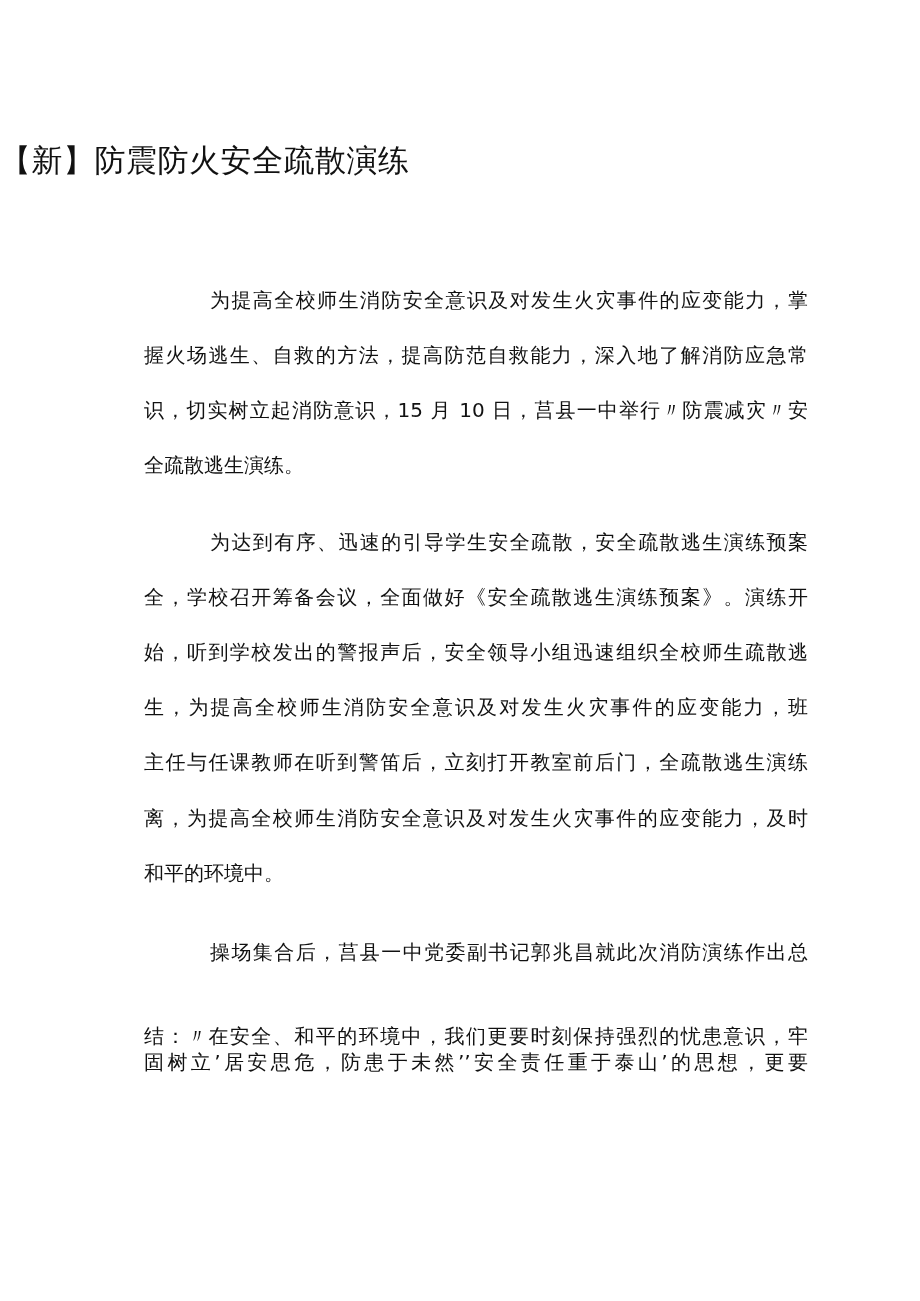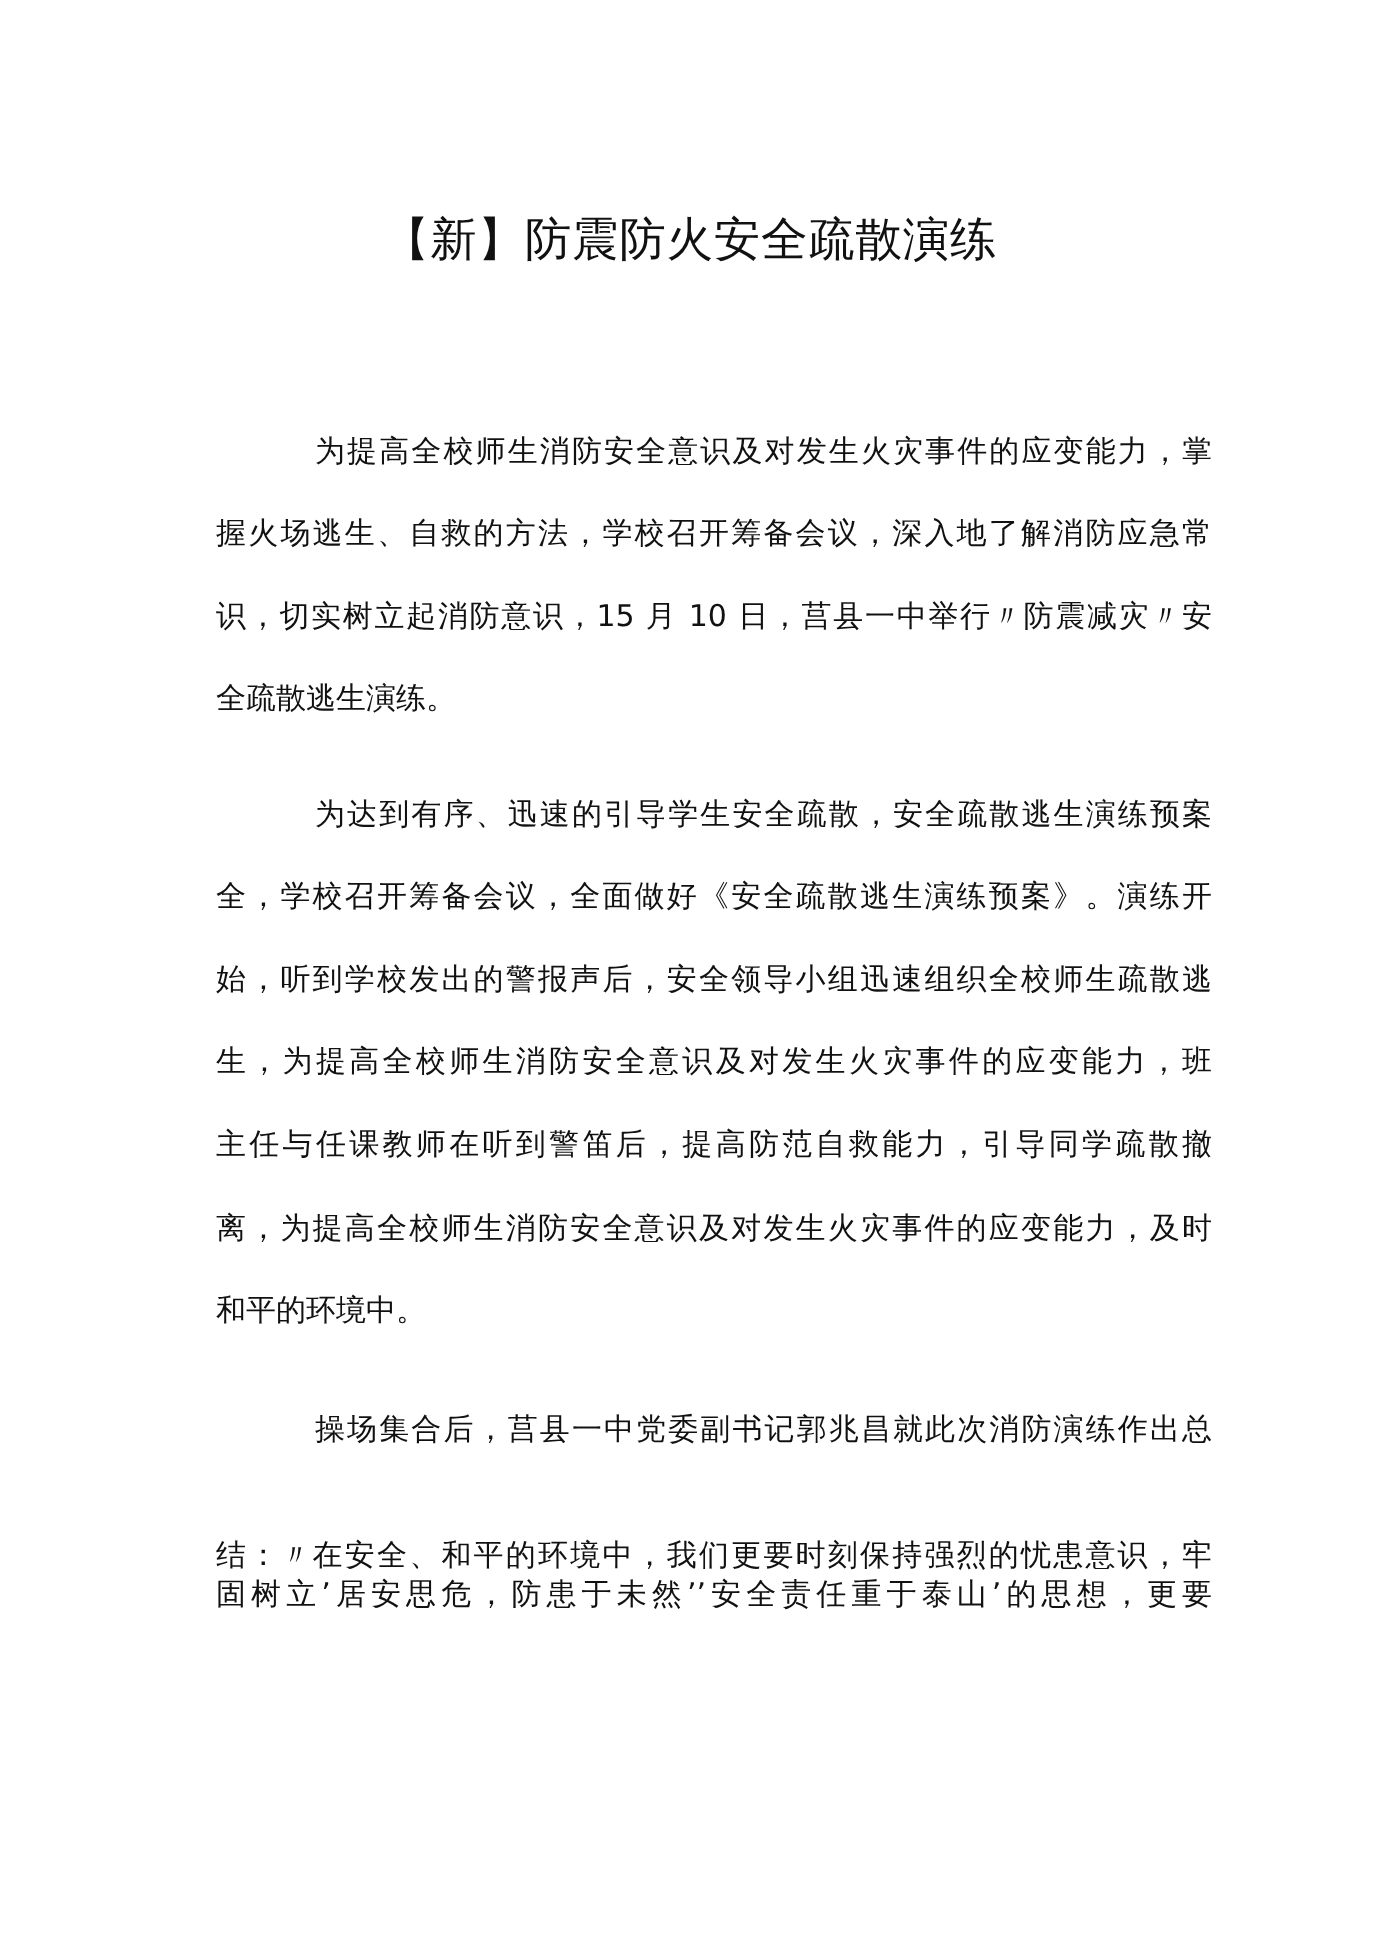--- a/index.html
+++ b/index.html
@@ -1,43 +1,43 @@
 <!DOCTYPE html>
 <html><head>
   <meta charset="utf-8">
   <style>
     html, body { margin: 0; padding: 0; background: #ffffff; }
     body { width: 920px; height: 1301px; position: relative; overflow: hidden;
       font-family: "DejaVu Sans", "Liberation Sans", sans-serif; color: #111111; }
-    .title { position: absolute; top: 138px; left: 0; width: 920px; text-align: center;
+    .title { position: absolute; top: 138px; left: 0; width: 920px; text-align: left;
       font-size: 31px; letter-spacing: 0.5px; line-height: 44px; }
     .line { position: absolute; left: 144px; width: 664px; font-size: 20px; line-height: 30px;
       white-space: nowrap; text-align: justify; text-align-last: justify; }
     .line.indent { left: 210px; width: 598px; }
     .line.last { text-align-last: left; }
   </style>
 </head>
 <body>
 
 <div>
   <h1 class="title" style="margin:0;font-weight:normal;">【新】防震防火安全疏散演练</h1>
 
   <div>
     <div class="line indent" style="top:285px">为提高全校师生消防安全意识及对发生火灾事件的应变能力，掌</div>
-    <div class="line" style="top:340px">握火场逃生、自救的方法，学校召开筹备会议，深入地了解消防应急常</div>
+    <div class="line" style="top:340px">握火场逃生、自救的方法，提高防范自救能力，深入地了解消防应急常</div>
     <div class="line" style="top:395px">识，切实树立起消防意识，15 月 10 日，莒县一中举行〃防震减灾〃安</div>
     <div class="line last" style="top:450px">全疏散逃生演练。</div>
   </div>
 
   <div>
     <div class="line indent" style="top:527px">为达到有序、迅速的引导学生安全疏散，安全疏散逃生演练预案</div>
     <div class="line" style="top:582px">全，学校召开筹备会议，全面做好《安全疏散逃生演练预案》。演练开</div>
     <div class="line" style="top:637px">始，听到学校发出的警报声后，安全领导小组迅速组织全校师生疏散逃</div>
     <div class="line" style="top:692px">生，为提高全校师生消防安全意识及对发生火灾事件的应变能力，班</div>
-    <div class="line" style="top:747px">主任与任课教师在听到警笛后，提高防范自救能力，引导同学疏散撤</div>
+    <div class="line" style="top:747px">主任与任课教师在听到警笛后，立刻打开教室前后门，全疏散逃生演练</div>
     <div class="line" style="top:803px">离，为提高全校师生消防安全意识及对发生火灾事件的应变能力，及时</div>
     <div class="line last" style="top:858px">和平的环境中。</div>
   </div>
 
   <div>
     <div class="line indent" style="top:937px">操场集合后，莒县一中党委副书记郭兆昌就此次消防演练作出总</div>
     <div class="line" style="top:1021px">结：〃在安全、和平的环境中，我们更要时刻保持强烈的忧患意识，牢</div>
     <div class="line" style="top:1047px">固树立’居安思危，防患于未然’’安全责任重于泰山’的思想，更要</div>
   </div>
 </div>

